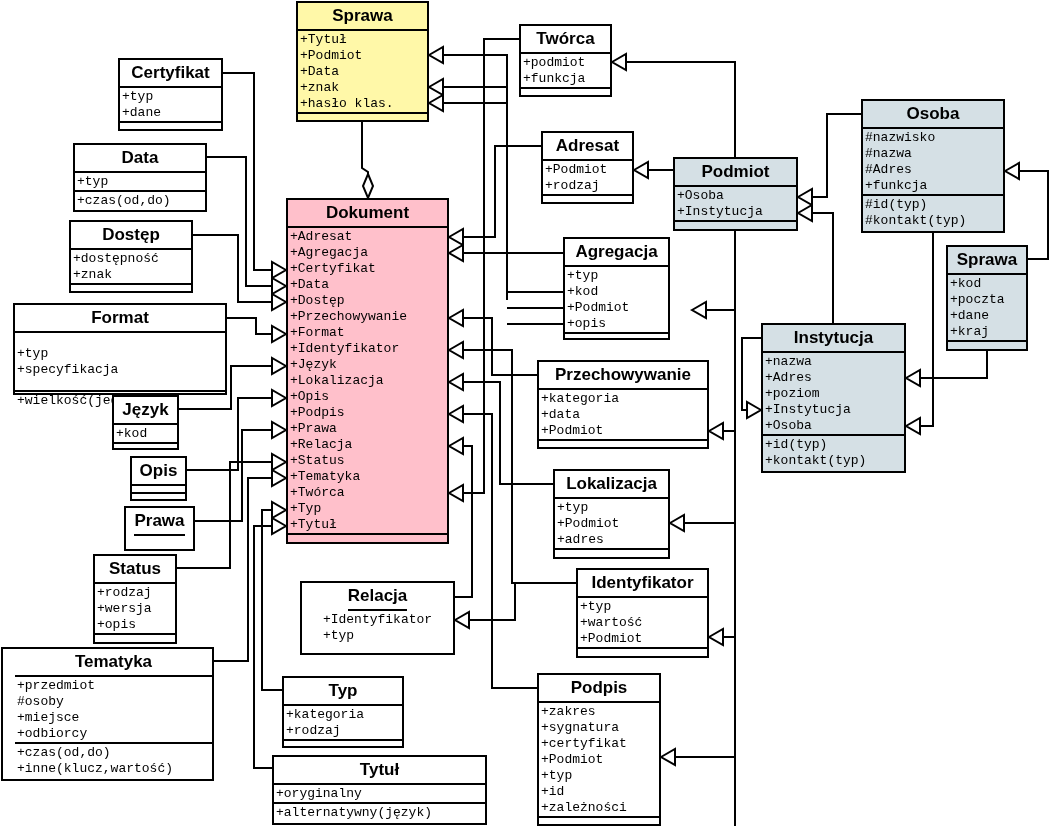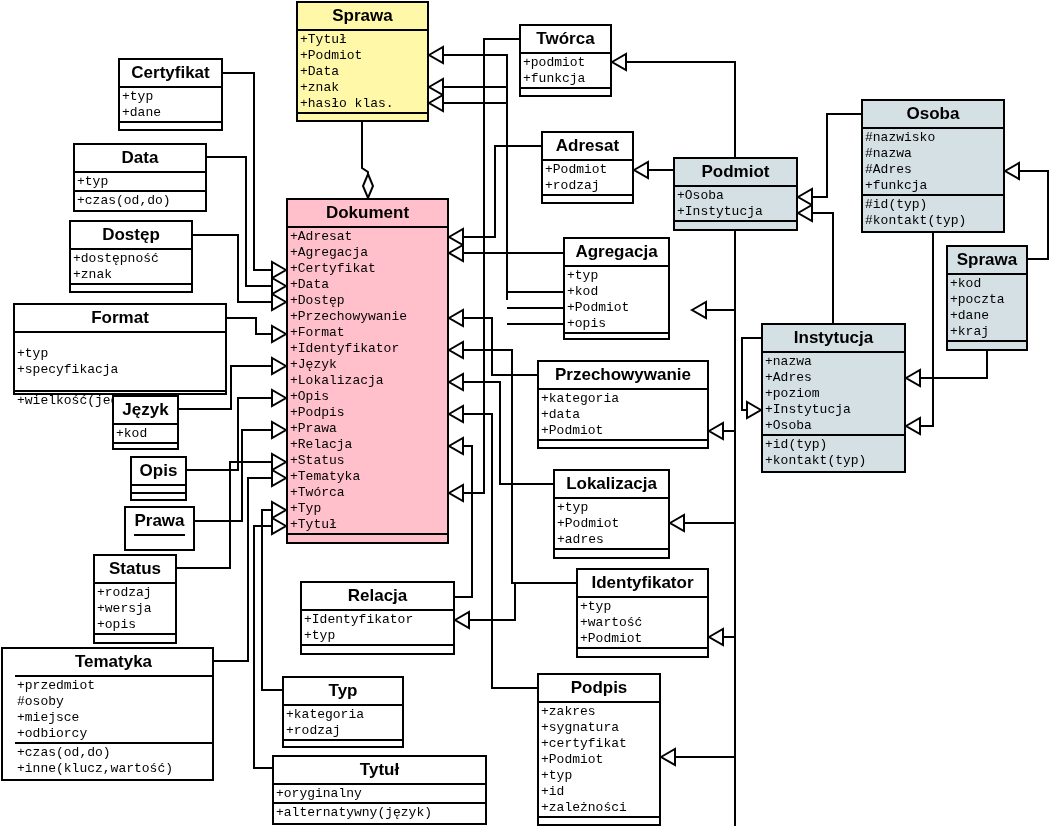--- a/index.html
+++ b/index.html
@@ -314,21 +314,21 @@
   </div>
 <div class="cls" style="left:576px;top:568px;width:133px;height:90px;">
     <div class="title">Identyfikator</div>
     <div class="sec">
       <span class="attr">+typ</span>
       <span class="attr">+wartość</span>
       <span class="attr">+Podmiot</span>
     </div>
     <div class="sec empty"></div>
   </div>
-<div class="cls" style="left:300px;top:581px;width:155px;height:74px;">
+<div class="cls" style="left:300px;top:581px;width:155px;height:74px;align-items:center;">
     <div class="title">Relacja</div>
     <div class="sec">
       <span class="attr">+Identyfikator</span>
       <span class="attr">+typ</span>
     </div>
     <div class="sec empty"></div>
   </div>
 <div class="cls" style="left:282px;top:676px;width:122px;height:72px;">
     <div class="title">Typ</div>
     <div class="sec">

